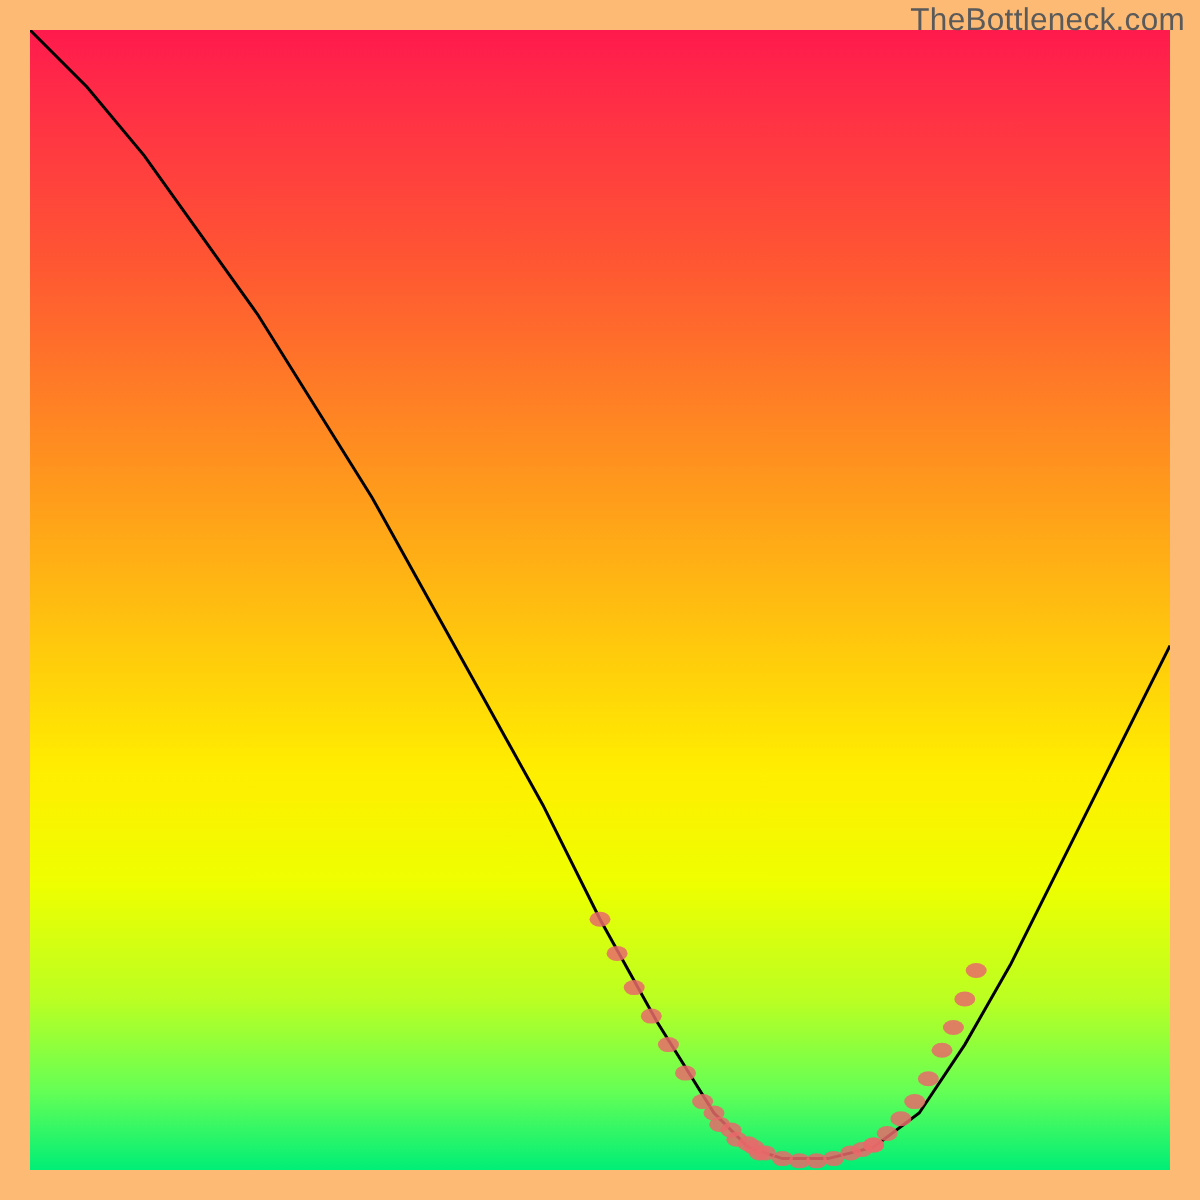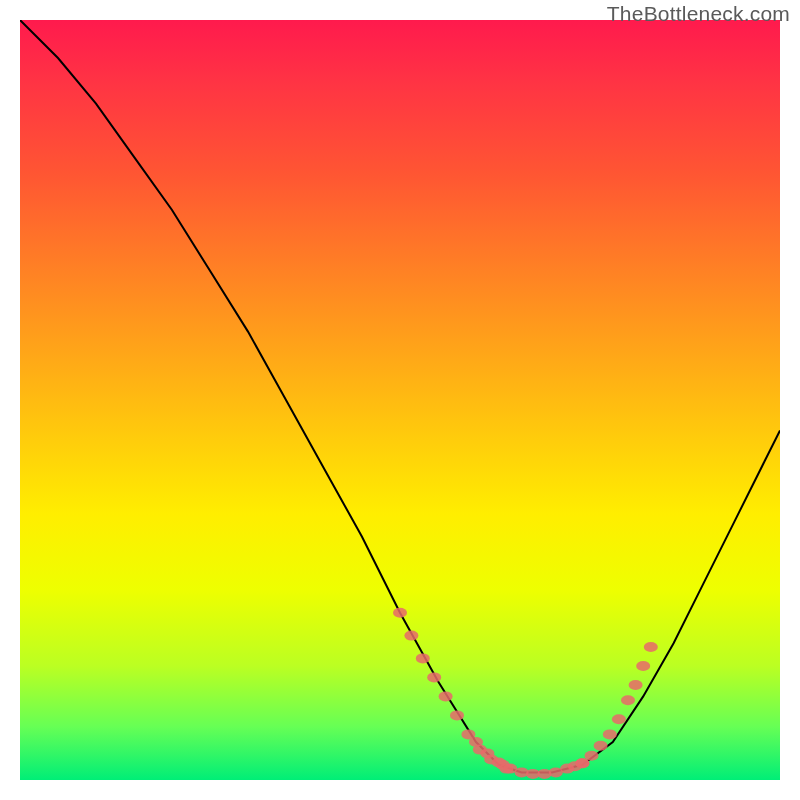--- a/index.html
+++ b/index.html
@@ -7,21 +7,21 @@
     padding: 0;
     width: 800px;
     height: 800px;
     background: #000;
     overflow: hidden;
   }
   .container {
     position: relative;
     width: 800px;
     height: 800px;
-    background: #ffffff;
+    background: #fdba74;
   }
   .plot-area {
     position: absolute;
     left: 20px;
     top: 20px;
     width: 760px;
     height: 760px;
     background: linear-gradient(to bottom,
       #ff1a4d 0%,
       #ff3344 8%,

